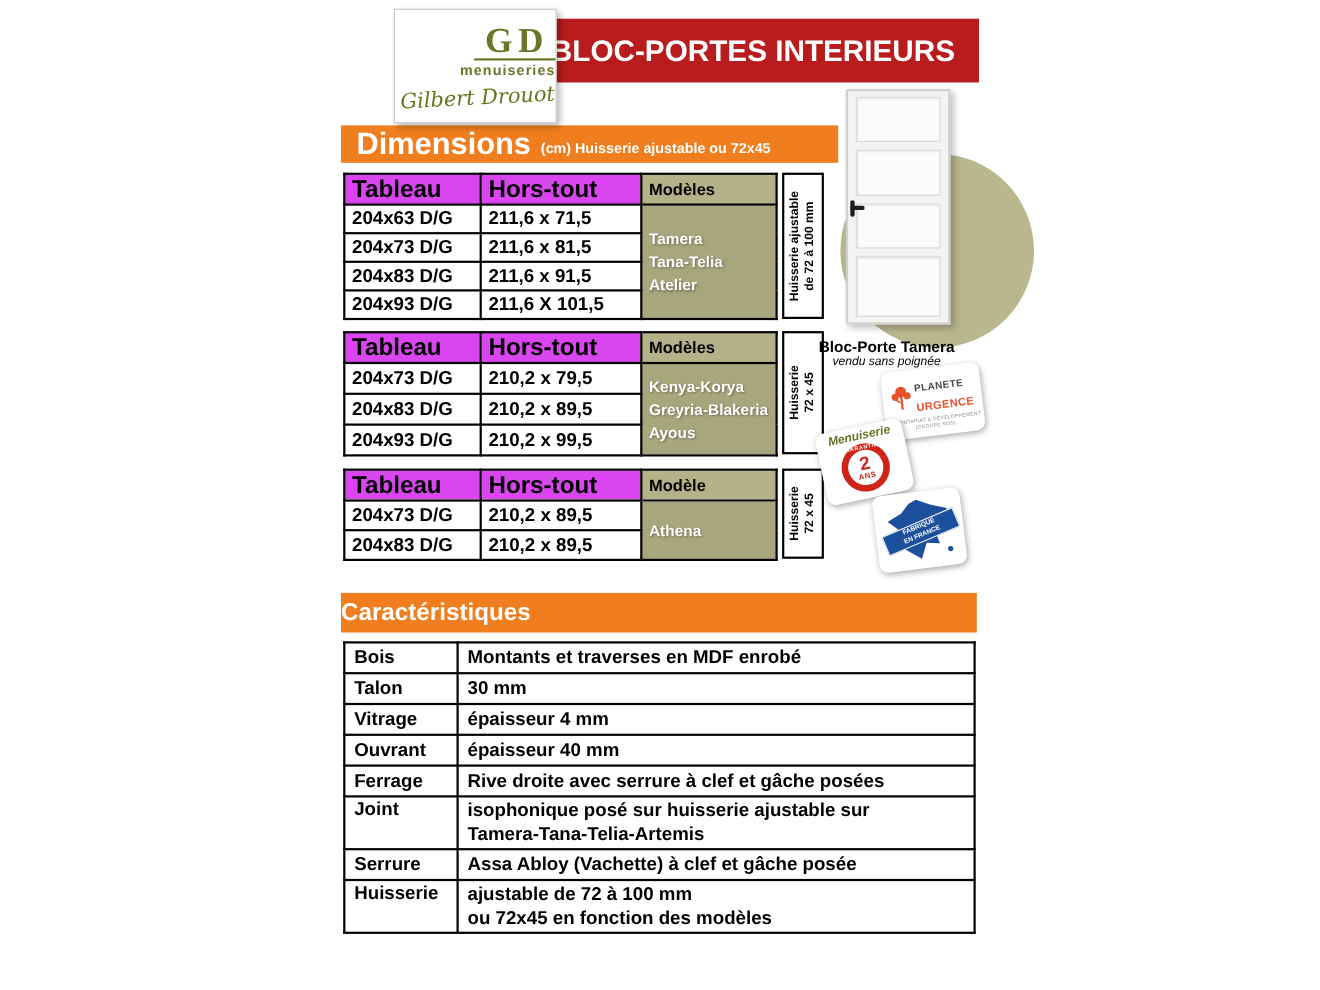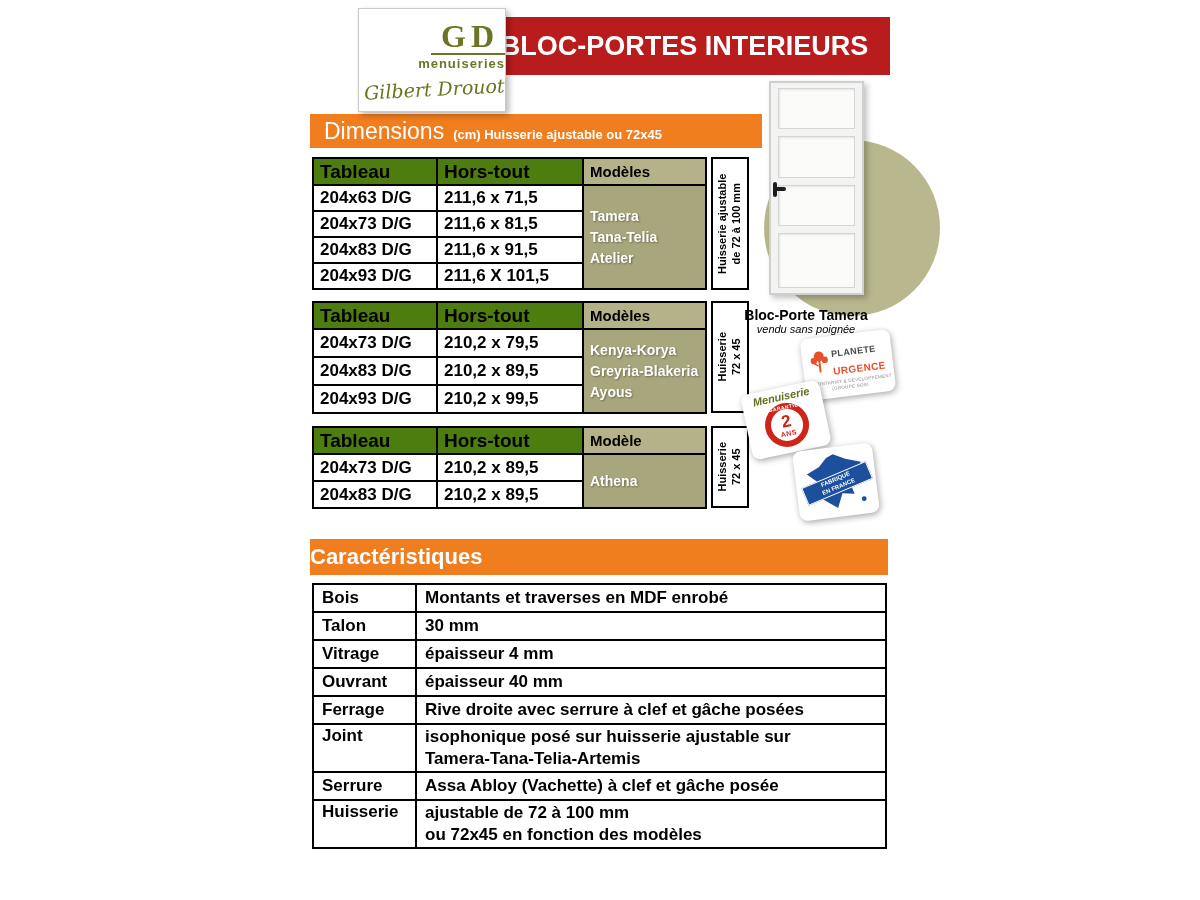--- a/index.html
+++ b/index.html
@@ -29,31 +29,31 @@
   .door-panel.last{flex:1.35;}
   .door-handle-base{position:absolute;left:2px;top:99px;width:4px;height:15px;background:#1d1d1d;border-radius:2px;}
   .door-handle{position:absolute;left:2px;top:104px;width:13px;height:4px;background:#1d1d1d;border-radius:2px;}
   .door-caption{position:absolute;left:716px;top:307px;width:180px;text-align:center;z-index:3;}
   .cap1{font-size:14px;font-weight:bold;color:#000;}
   .cap2{font-size:11px;font-style:italic;color:#000;}
 
   
   .banner-dim{position:absolute;left:310px;top:114px;width:452px;height:34px;background:#f07d1e;
     display:flex;align-items:center;padding-left:14px;box-sizing:border-box;color:#fff;z-index:0;}
-  .banner-dim .t{font-size:23px;font-weight:normal;}
+  .banner-dim .t{font-size:28px;font-weight:bold;}
   .banner-dim .s{font-size:13px;font-weight:bold;margin-left:9px;margin-top:7px;}
   .banner-car{position:absolute;left:310px;top:539px;width:578px;height:36px;background:#f07d1e;
     color:#fff;display:flex;align-items:center;box-sizing:border-box;
     font-size:22px;font-weight:bold;}
 
   
   .dim-table{position:absolute;border-collapse:collapse;table-layout:fixed;font-weight:bold;
     font-size:17px;color:#000;background:#fff;z-index:2;}
   .dim-table th,.dim-table td{border:2px solid #000;padding:0 0 0 6px;text-align:left;overflow:hidden;}
-  .hgray{background:#4d7c0f;font-size:19px;}
+  .hgray{background:#d946ef;font-size:22px;}
   .hmodel{background:#b5b28a;text-align:center;padding:0;font-size:15px;}
   .model-cell{background:#a8a67c;color:#fff;text-align:center;padding:0;vertical-align:middle;
     text-shadow:1px 1px 2px rgba(0,0,0,.35);font-size:14px;line-height:1.5;}
   .t1 tr{height:26px;} .t1 tr.hrow{height:27px;}
   .t2 tr{height:28px;} .t2 tr.hrow{height:27px;}
   .t3 tr{height:27px;} .t3 tr.hrow{height:27px;}
 
   .side-box{position:absolute;left:711px;width:38px;border:2px solid #000;background:#fff;
     display:flex;align-items:center;justify-content:center;z-index:2;box-sizing:border-box;}
   .side-rot{transform:rotate(-90deg);font-weight:bold;font-size:11px;line-height:1.25;

